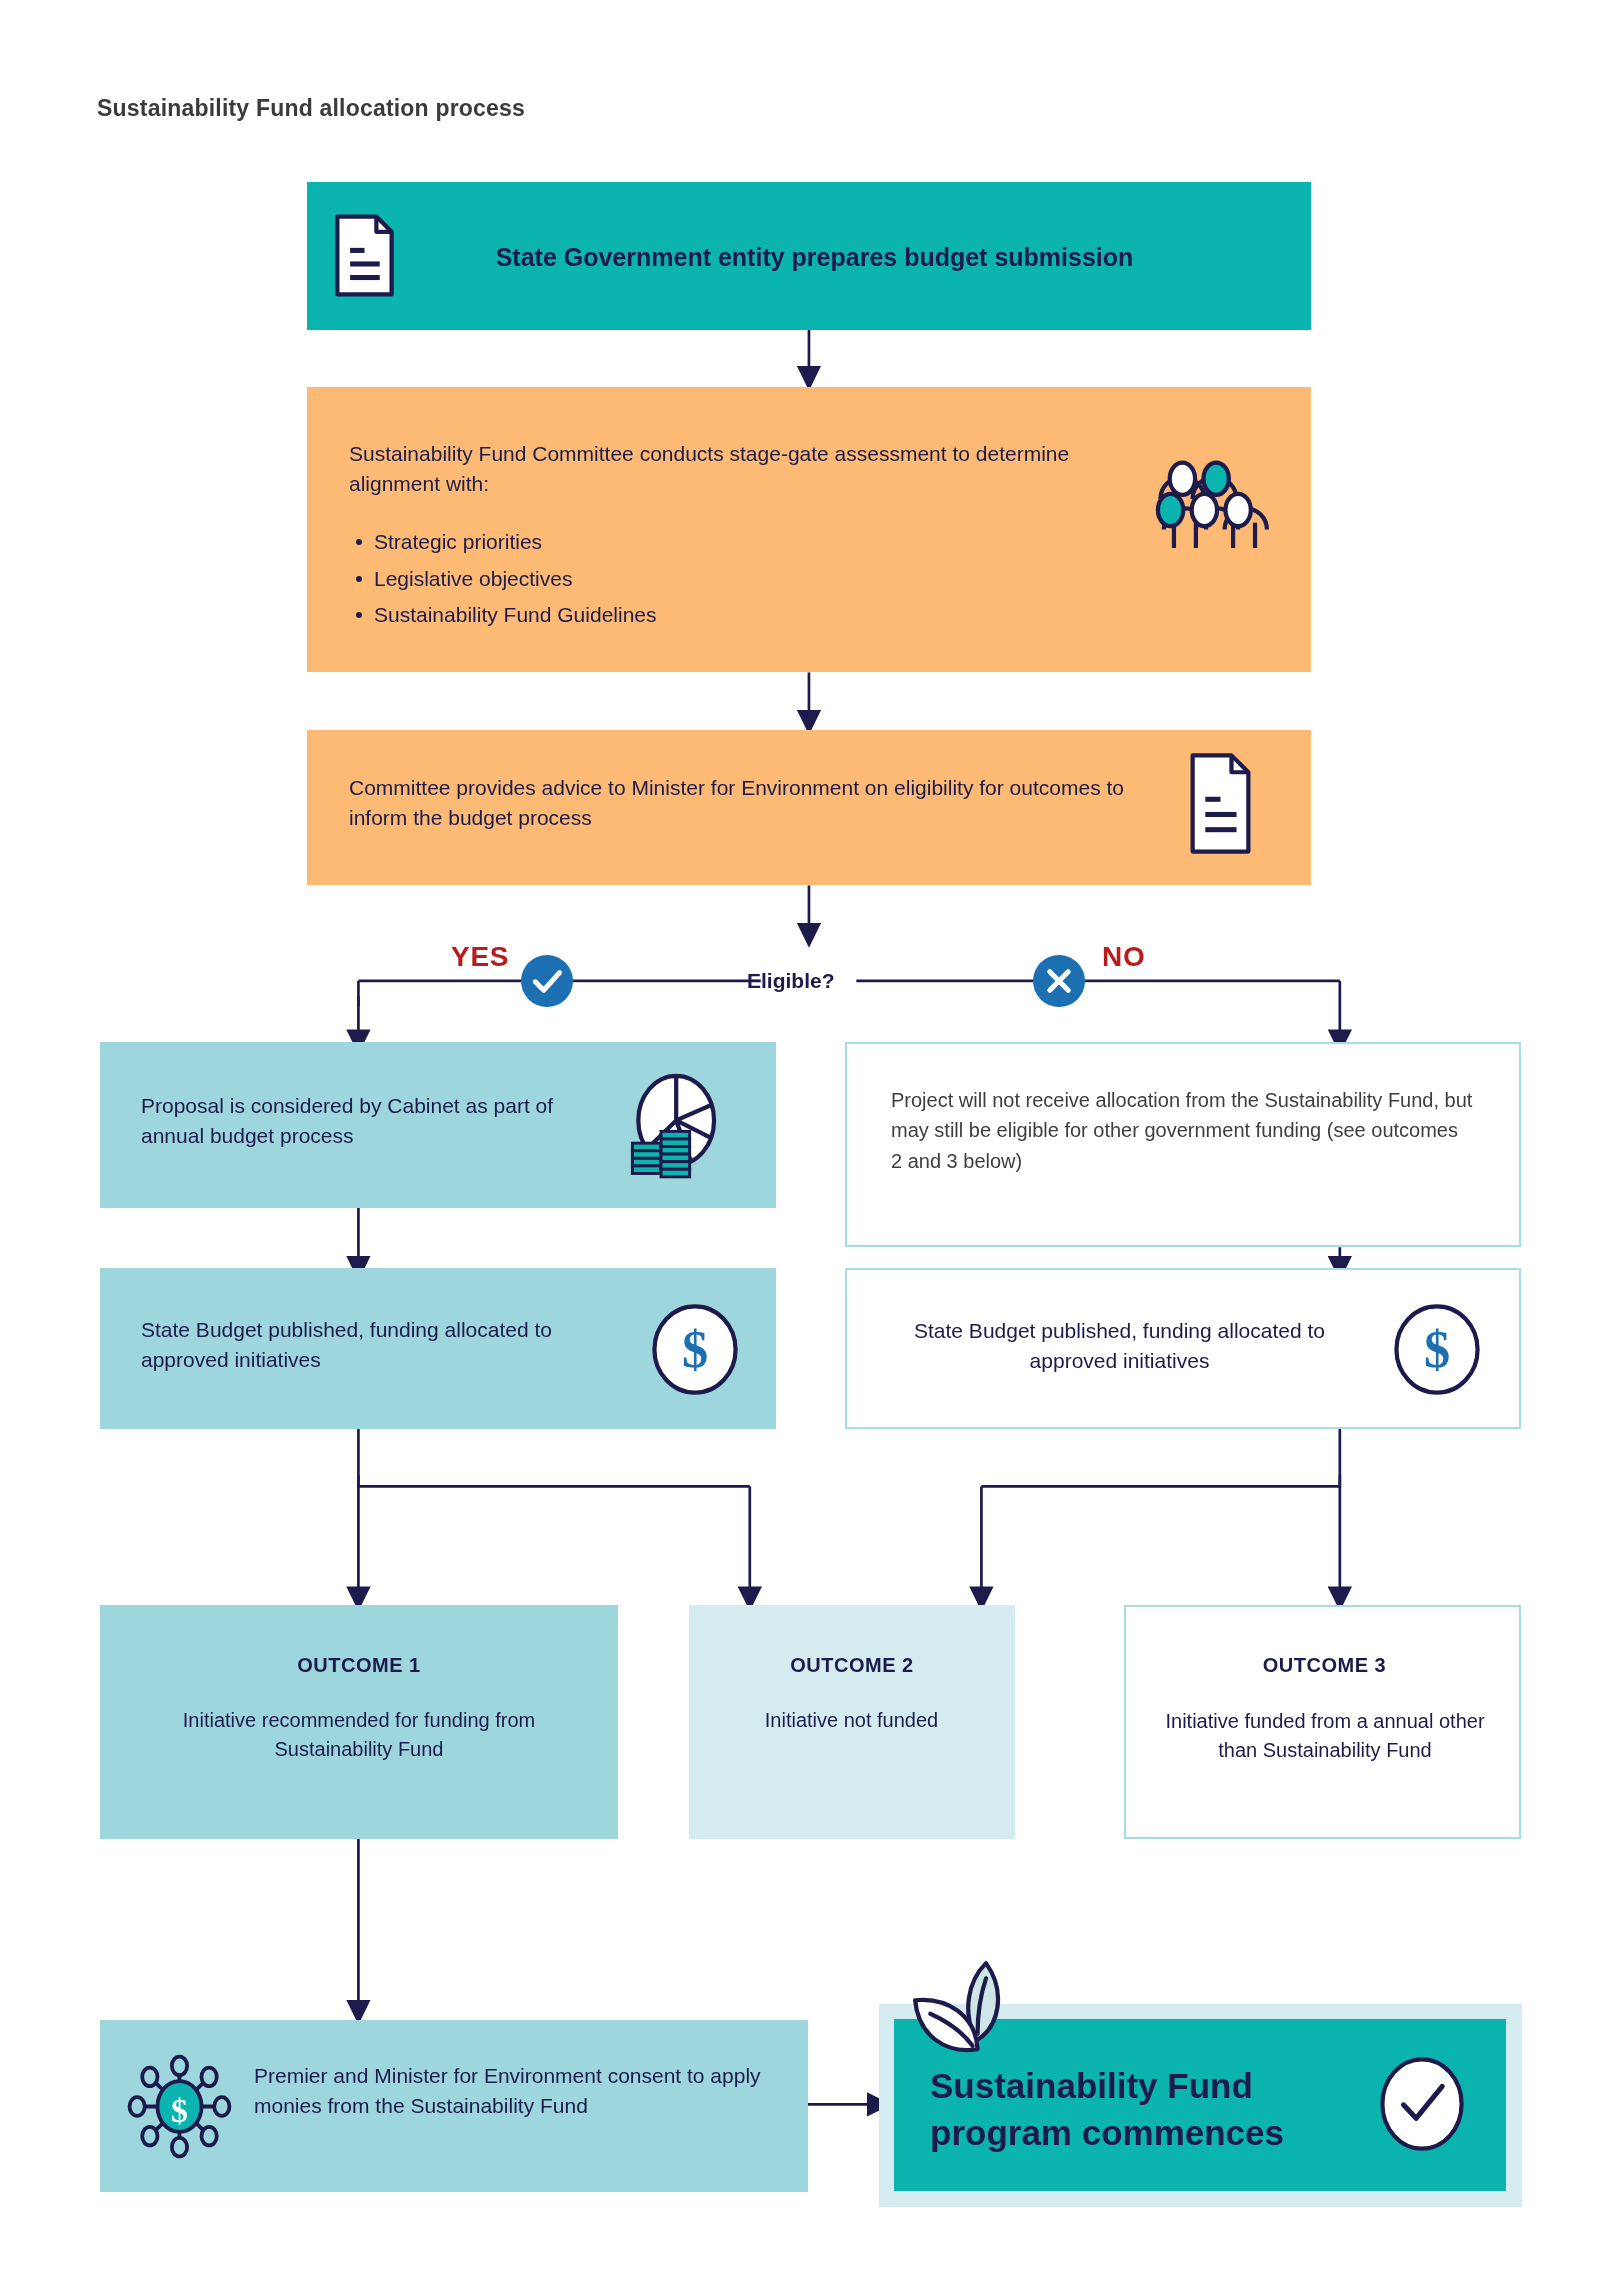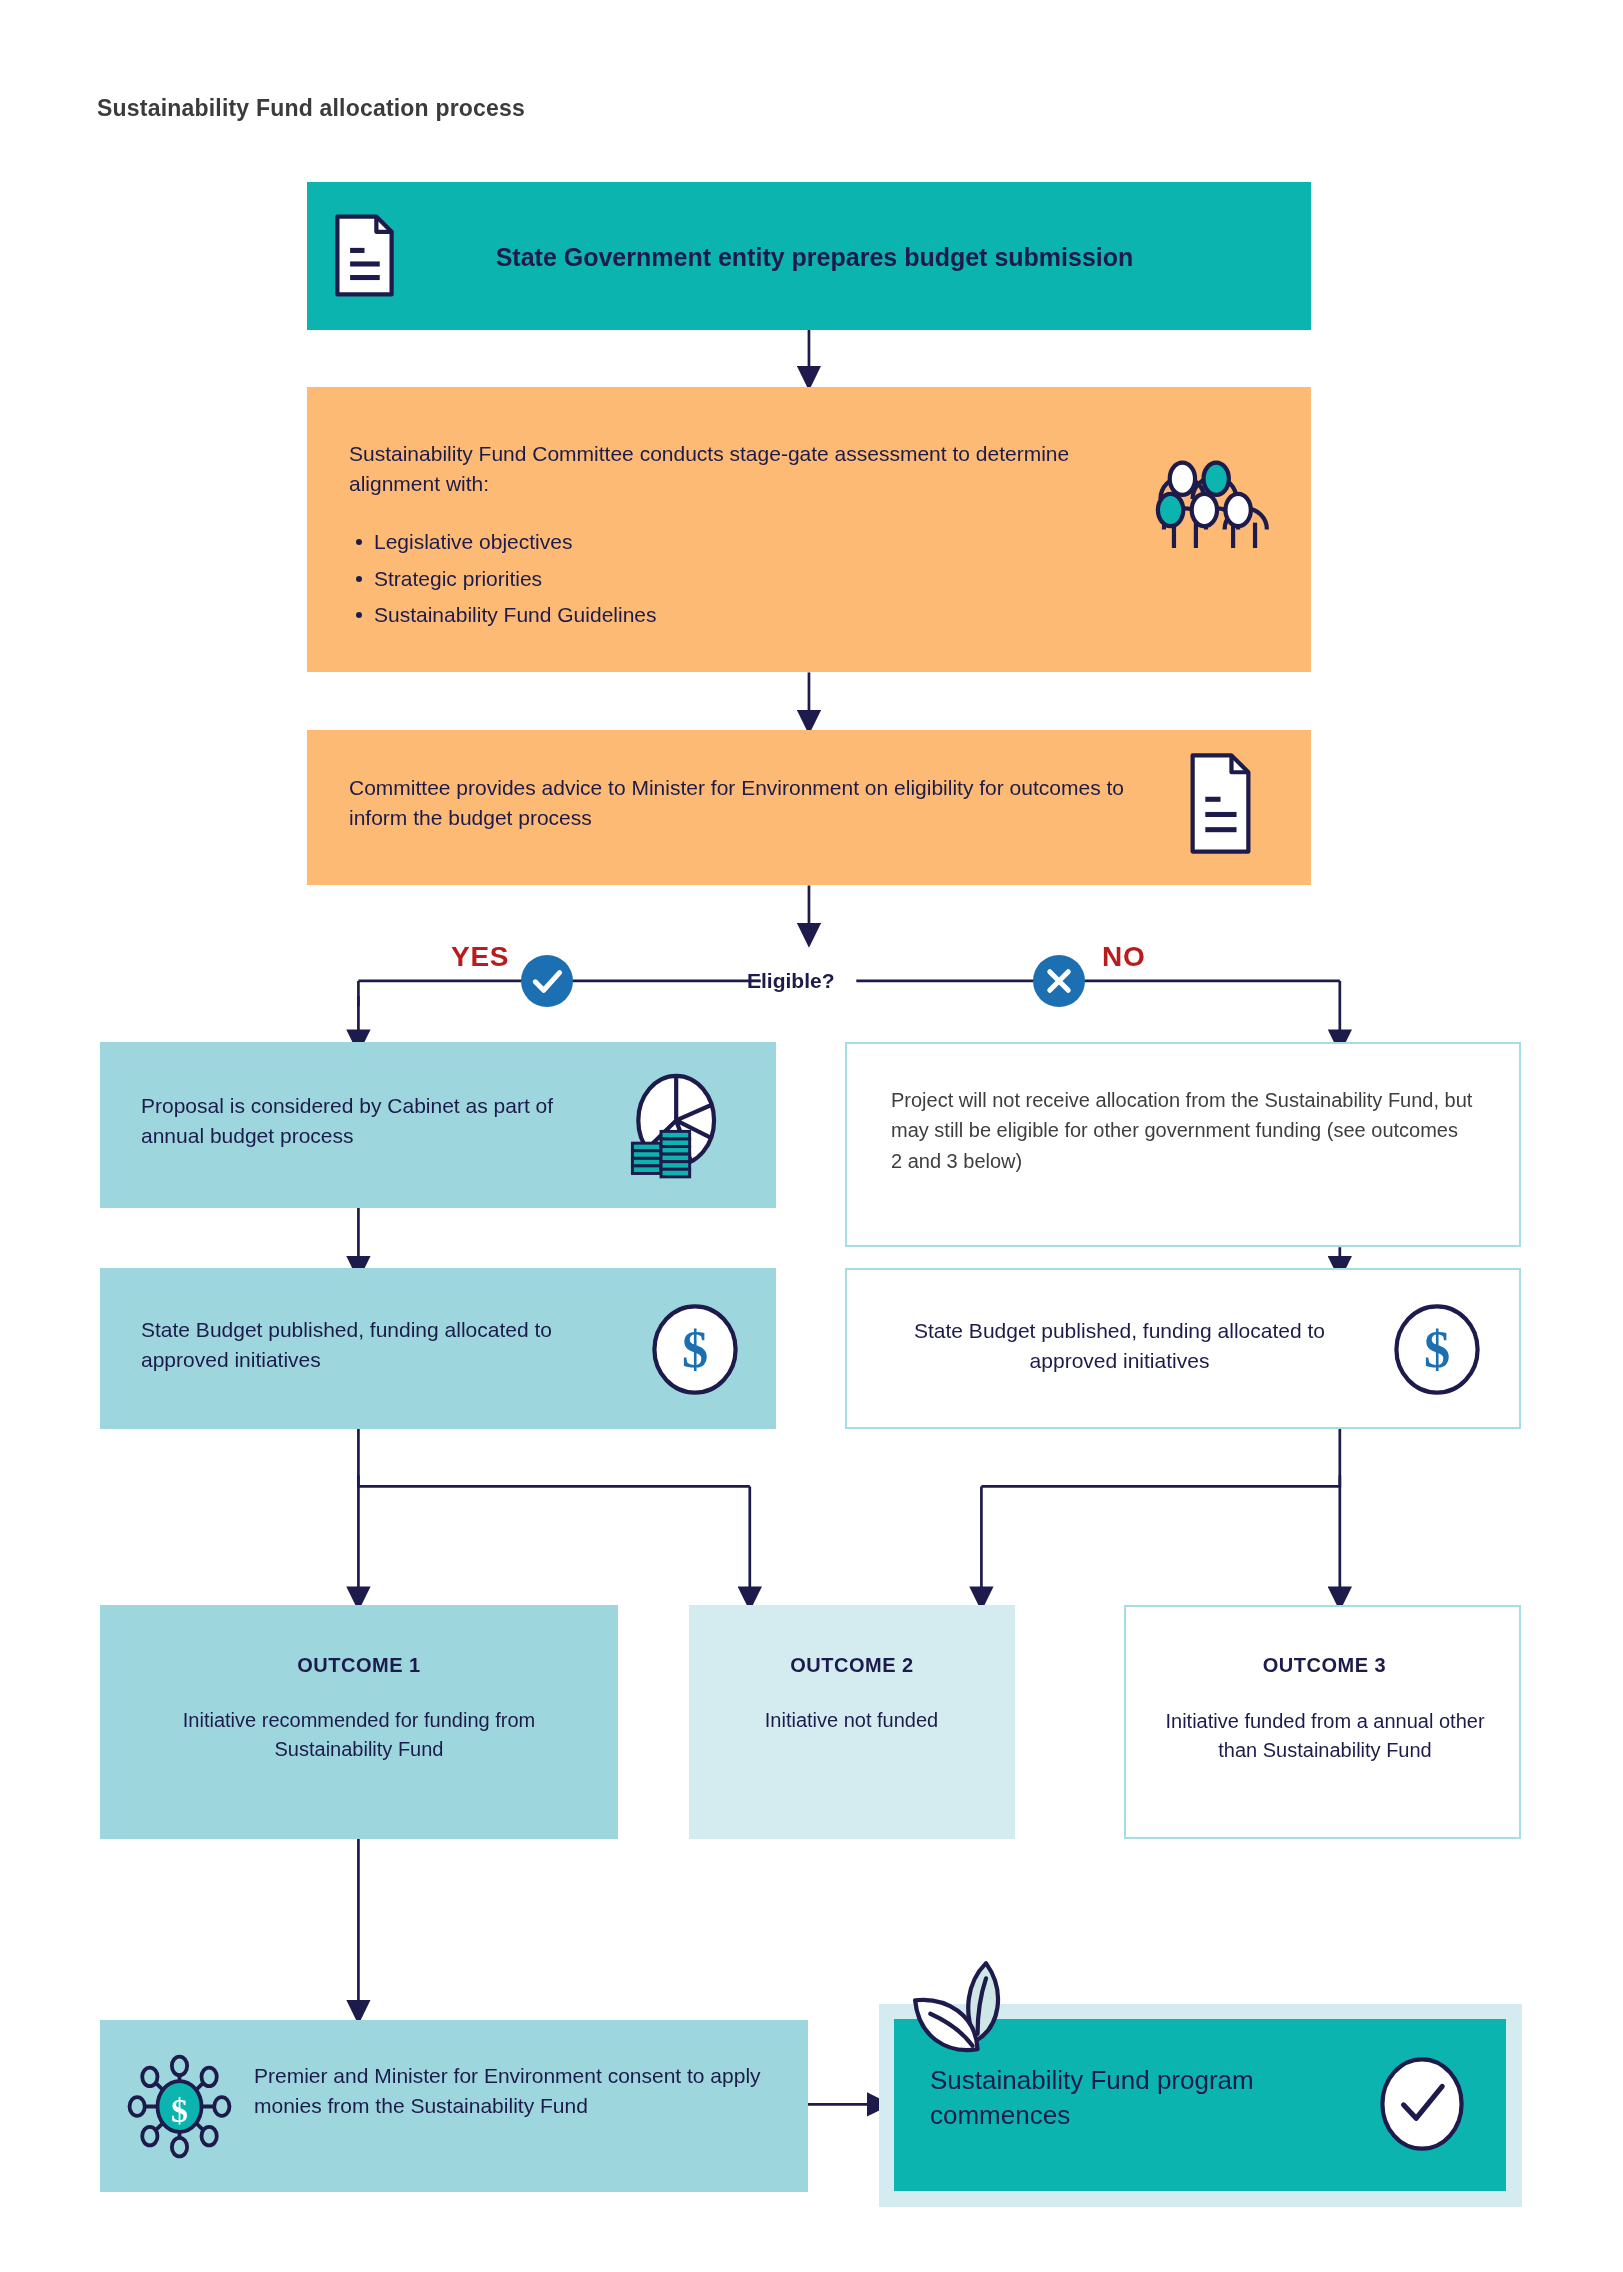--- a/index.html
+++ b/index.html
@@ -19,21 +19,21 @@
   .outline-box{background:#ffffff;border:2.5px solid #a6dde2;}
 
   .navy{color:#1d1b4b;}
   .gray{color:#3e3e3e;}
 
   .t-bold-lg{font-size:25px;font-weight:bold;line-height:1.28;margin-top:20px;}
   .t-body{font-size:21px;line-height:1.42;}
   .t-body-sm{font-size:20px;line-height:1.52;}
   .t-out-head{font-size:20px;font-weight:bold;letter-spacing:0.5px;}
   .t-out-body{font-size:20px;line-height:1.43;}
-  .t-final{font-size:26px;font-weight:normal;line-height:1.33;}
+  .t-final{font-size:35px;font-weight:bold;line-height:1.33;}
 
   .center{text-align:center;}
   .bullets{list-style:none;margin:12px 0 0 0;padding:0;}
   .bullets li{position:relative;padding-left:25px;margin-bottom:9.3px;font-size:21px;line-height:1.3;}
   .bullets li:before{content:"";position:absolute;left:6.8px;top:11px;width:6px;height:6px;
                      border-radius:50%;background:#1d1b4b;}
 
   .badge-txt{position:absolute;font-size:28px;font-weight:bold;color:#b91c1c;letter-spacing:0.7px;}
   .eligible-lbl{position:absolute;font-size:21px;font-weight:bold;color:#1d1b4b;}
 
@@ -95,22 +95,22 @@
         <line x1="19" y1="60" x2="54" y2="60" stroke="#1d1b4b" stroke-width="6"></line>
         <line x1="19" y1="76" x2="54" y2="76" stroke="#1d1b4b" stroke-width="6"></line>
       </svg>
     </div>
     <div class="navy t-bold-lg center" style="position:absolute;left:144px;top:39px;width:727px;">State Government entity prepares budget submission</div>
   </div>
 
   <div class="node lavender" style="left:307px;top:387px;width:1004px;height:285px;">
     <div class="navy t-body" style="position:absolute;left:42px;top:52px;width:752px;">Sustainability Fund Committee conducts stage-gate assessment to determine alignment with:</div>
     <ul class="bullets navy" style="position:absolute;left:42px;top:129px;width:752px;">
+      <li>Strategic priorities</li>
       <li>Legislative objectives</li>
-      <li>Strategic priorities</li>
       <li>Sustainability Fund Guidelines</li>
     </ul>
     <div class="icon-wrap" style="left:845px;top:73px;">
       <svg class="icon" width="125" height="100" viewBox="0 0 148 118">
         <g stroke="#1d1b4b" stroke-width="5" fill="none">
           <path d="M26,74 v30"></path>
             <path d="M52,74 v30"></path>
             <path d="M96,74 v30"></path>
             <path d="M122,74 v30"></path>
           <path d="M14,82 a25,25 0 0 1 50,0" fill="none"></path>

